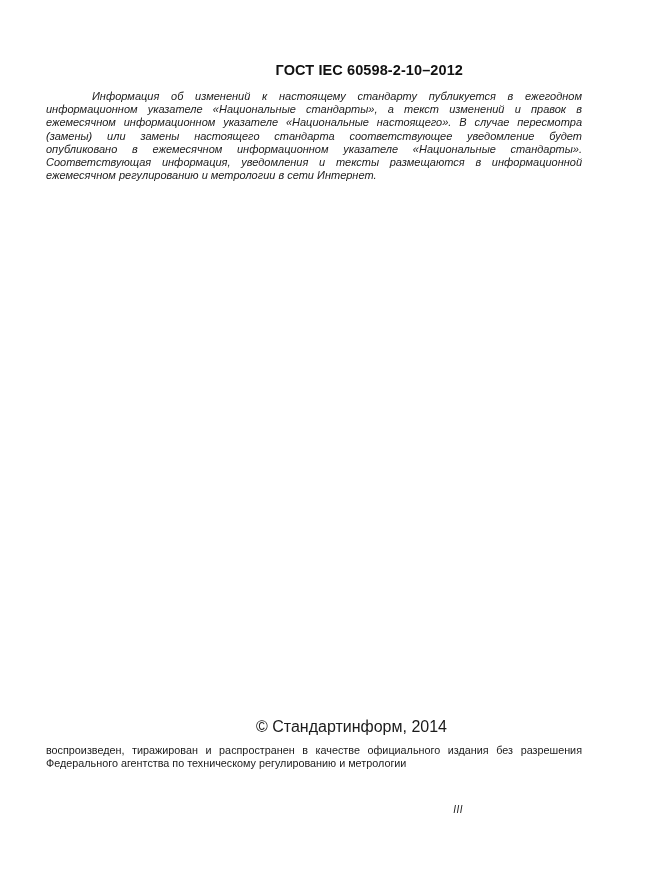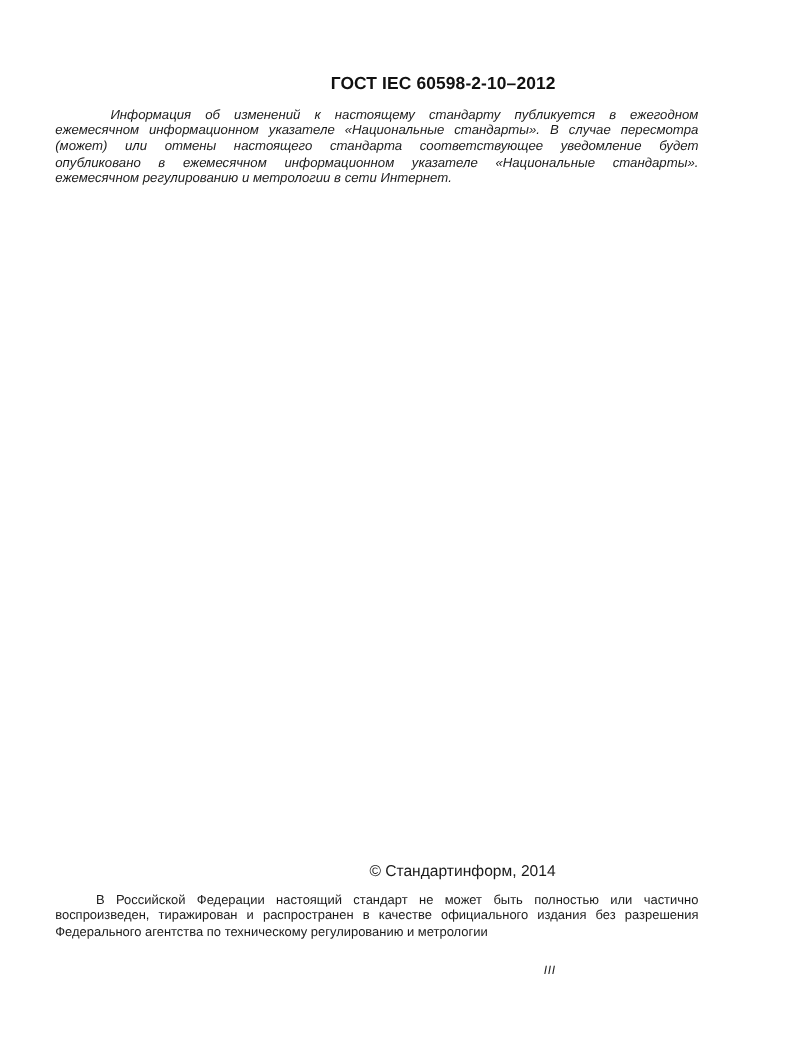--- a/index.html
+++ b/index.html
@@ -49,23 +49,23 @@
       white-space: nowrap;
     }
     .notice .line.last {
       text-align-last: left;
     }
     .notice .line.indent {
       padding-left: 46px;
     }
     .copyright {
       position: absolute;
-      right: 80px;
+      right: 96px;
       top: 718px;
-      font-size: 13px;
+      font-size: 16px;
       color: #1a1a1a;
     }
     .legal {
       position: absolute;
       left: 46px;
       top: 744px;
       width: 536px;
       font-size: 10.8px;
       line-height: 13.4px;
       color: #1a1a1a;
@@ -94,29 +94,30 @@
   </style>
 </head>
 <body>
 
 <div class="page">
 
   <div class="header-code">ГОСТ IEC 60598-2-10–2012</div>
 
   <div class="notice">
     <span class="line indent">Информация об изменений к настоящему стандарту публикуется в ежегодном</span>
-    <span class="line">ежемесячном  информационном указателе «Национальные стандарты». В случае пересмотра</span>
-    <span class="line">(может) или отмены настоящего стандарта соответствующее уведомление будет</span>
+    <span class="line">информационном указателе «Национальные стандарты», а текст изменений и правок в</span>
+    <span class="line">ежемесячном  информационном указателе «Национальные настоящего». В случае пересмотра</span>
+    <span class="line">(замены) или замены настоящего стандарта соответствующее уведомление будет</span>
     <span class="line">опубликовано в ежемесячном информационном указателе «Национальные стандарты».</span>
+    <span class="line">Соответствующая информация, уведомления и тексты размещаются в информационной</span>
     <span class="line last">ежемесячном регулированию и метрологии в сети Интернет.</span>
   </div>
 
   <div class="copyright">© Стандартинформ, 2014</div>
 
   <div class="legal">
-    <span class="line indent">В Российской Федерации настоящий стандарт не может быть полностью или частично</span>
     <span class="line">воспроизведен, тиражирован и распространен в качестве официального издания без разрешения</span>
     <span class="line last">Федерального агентства по техническому регулированию и метрологии</span>
   </div>
 
   <div class="page-number">III</div>
 
 </div>
 
 </body></html>

